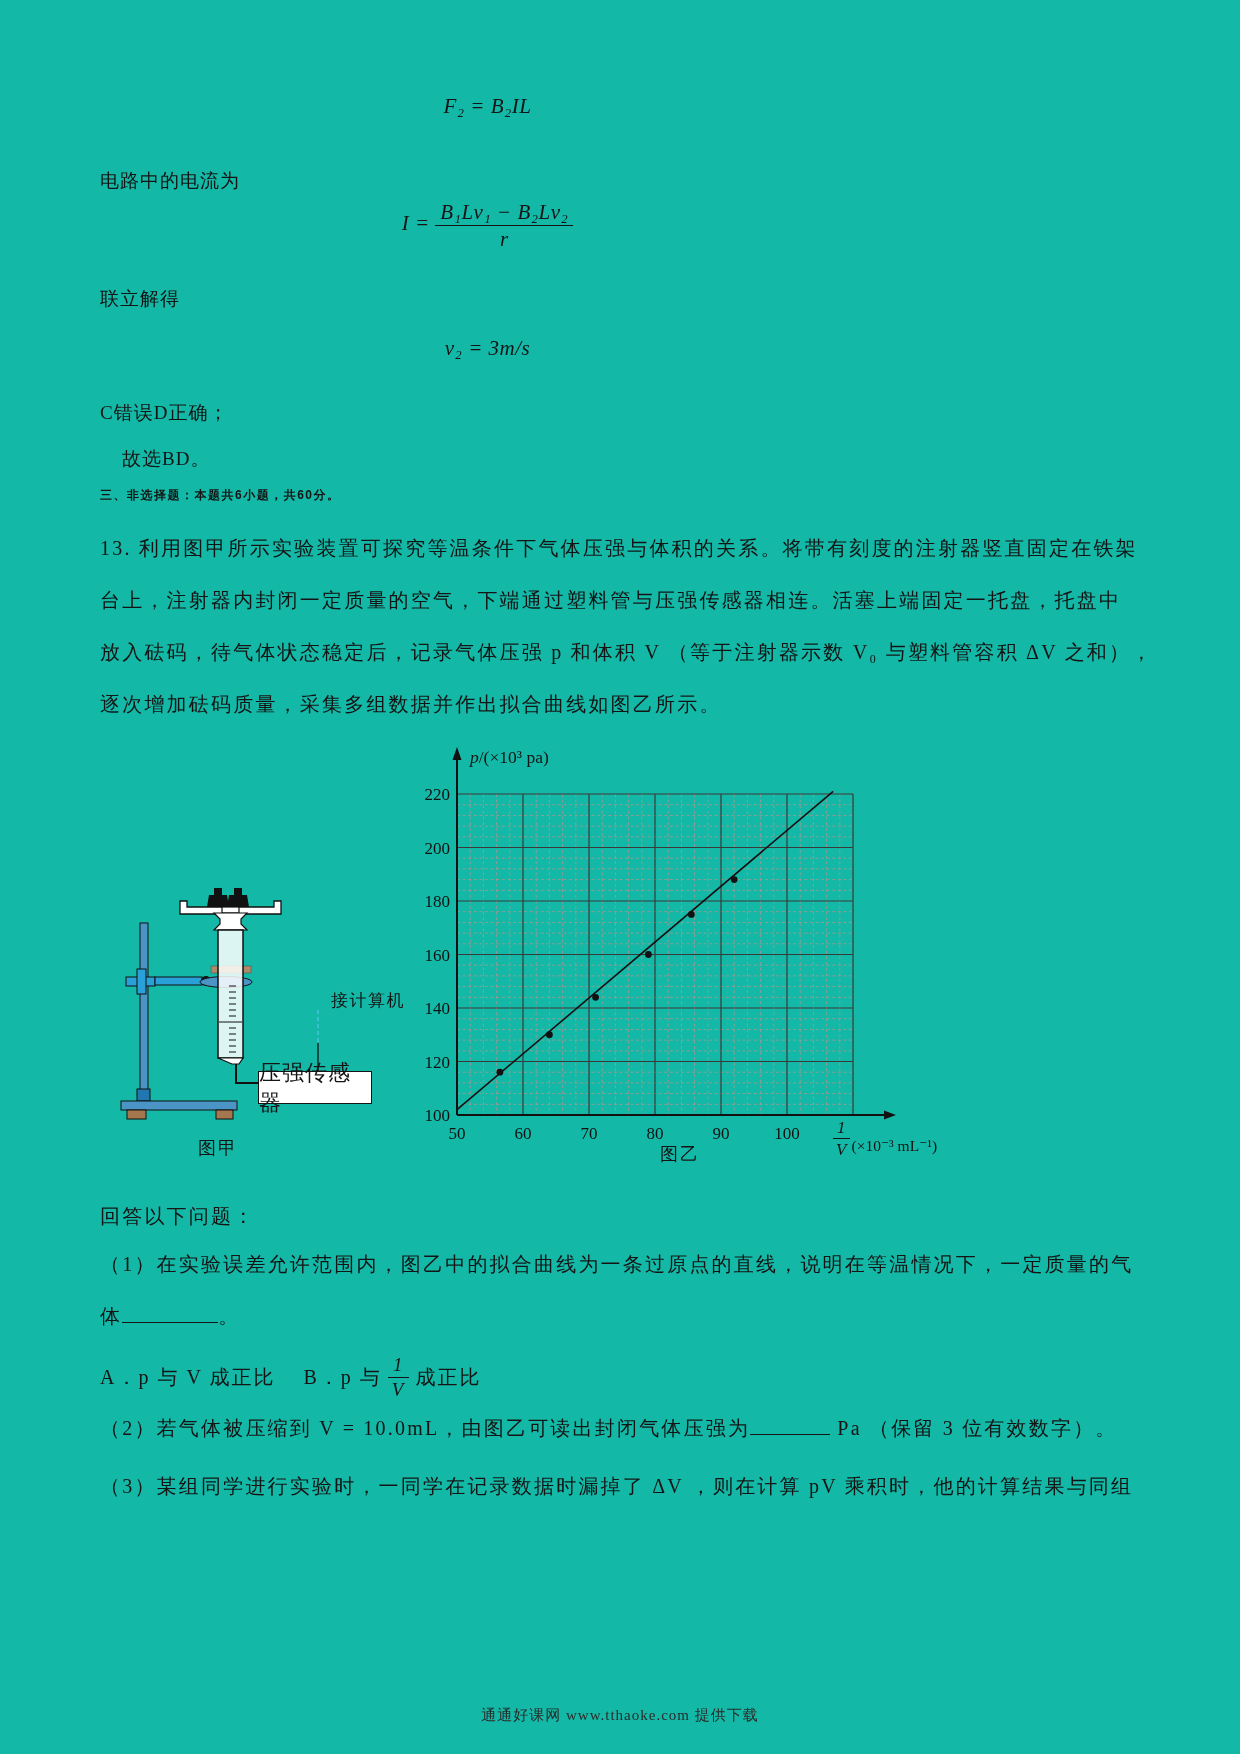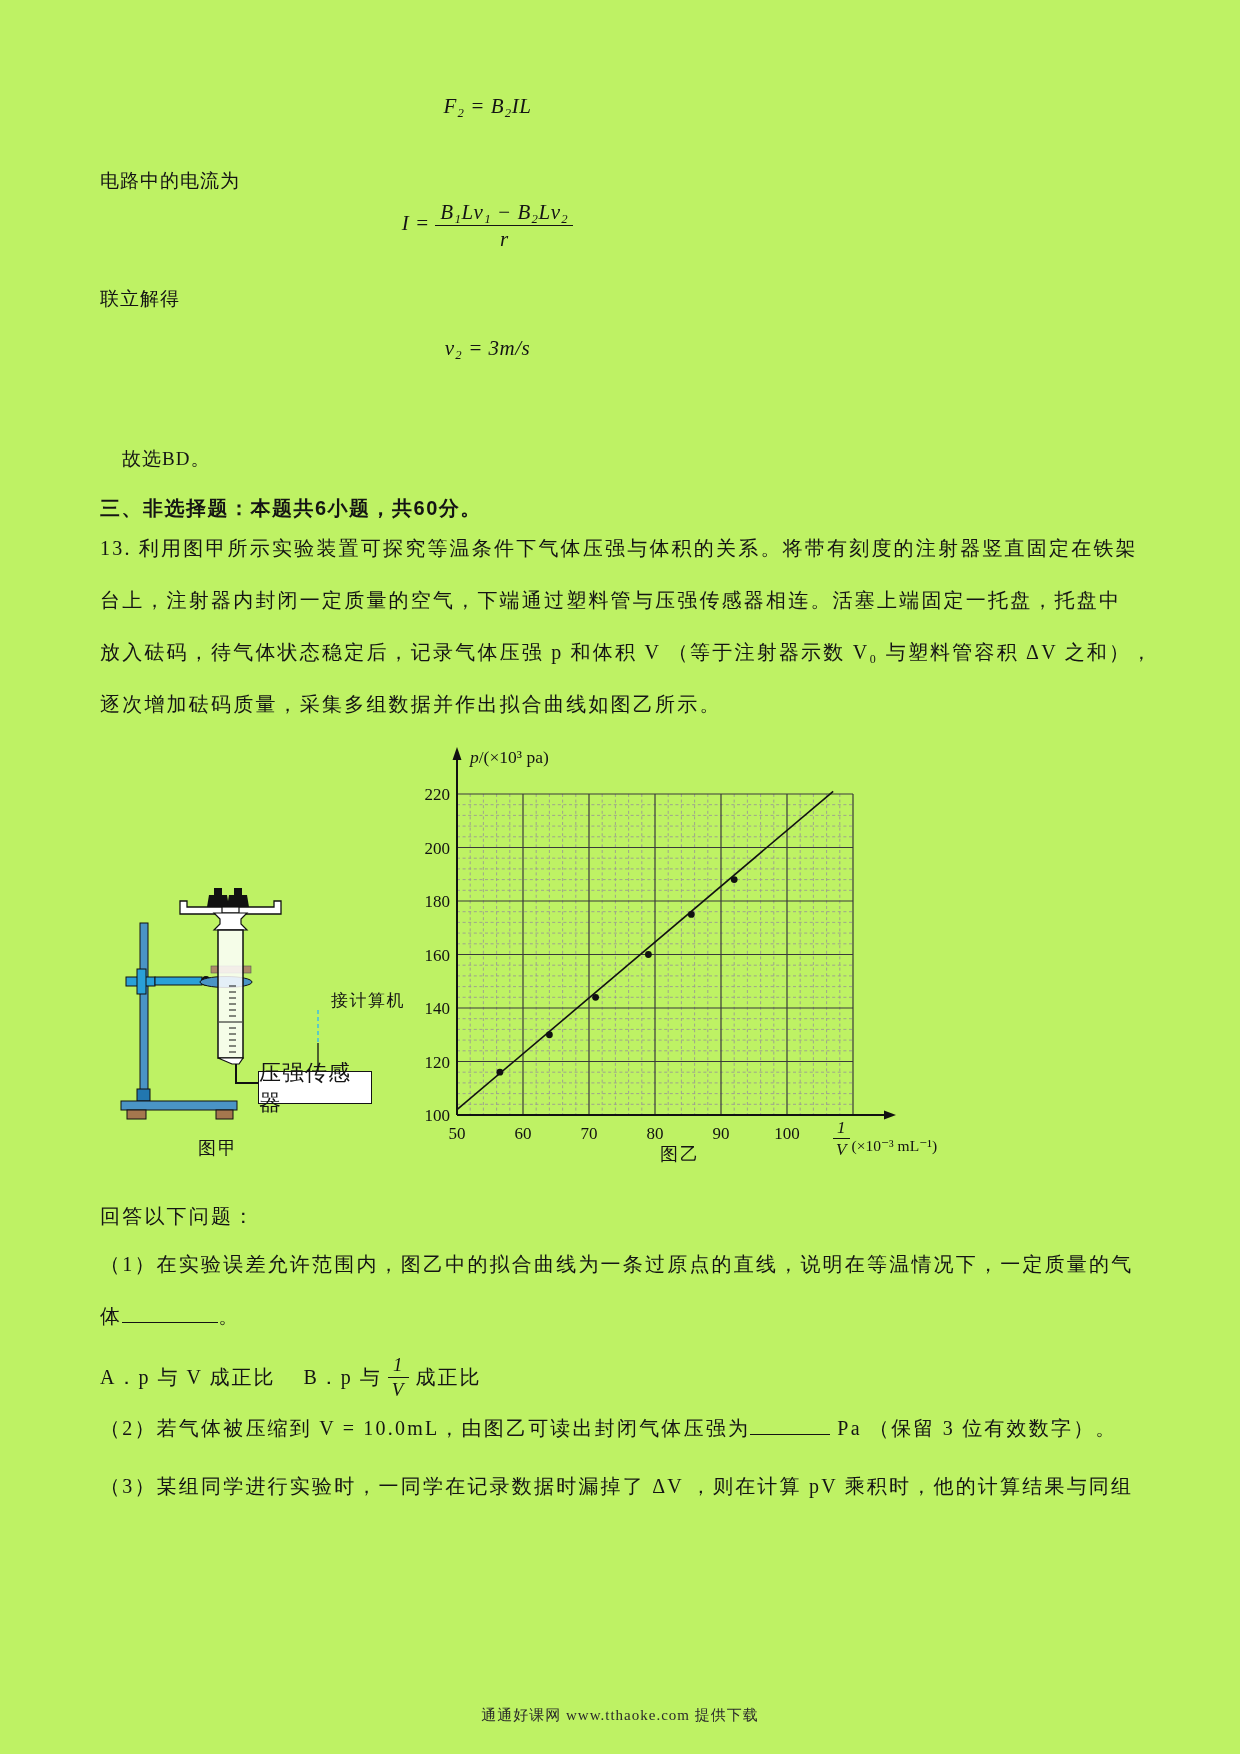--- a/index.html
+++ b/index.html
@@ -1,27 +1,27 @@
 <!DOCTYPE html>
 <html><head>
 <meta charset="utf-8">
 <style>
   html,body{margin:0;padding:0;background:#ffffff;}
-  .page{position:relative;width:1240px;height:1754px;background:#bef264;
+  .page{position:relative;width:1240px;height:1754px;background:#14b8a6;
         font-family:"Liberation Serif","DejaVu Serif",serif;color:#141414;overflow:hidden;}
   .line{position:absolute;left:100px;width:1045px;font-size:20px;letter-spacing:2.2px;white-space:nowrap;}
   .narrow{letter-spacing:1px;font-size:19px;}
   .centerblock{position:absolute;left:100px;width:775px;text-align:center;}
   .math{font-style:italic;font-family:"Liberation Serif","DejaVu Serif",serif;}
   .formula{font-size:21px;letter-spacing:0.5px;}
   .frac{display:inline-block;vertical-align:middle;text-align:center;line-height:1.15;}
   .frac .num{display:block;border-bottom:1.4px solid #141414;padding:0 5px 1px 5px;}
   .frac .den{display:block;padding-top:1px;}
-  .heading{font-weight:bold;font-size:20px;letter-spacing:1.5px;
-           font-family:"Liberation Sans","DejaVu Sans",sans-serif;margin-top:8px;}
+  .heading{font-weight:bold;font-size:12px;letter-spacing:1.5px;
+           font-family:"Liberation Sans","DejaVu Sans",sans-serif;}
   .blank{display:inline-block;border-bottom:1.2px solid #141414;height:1.05em;vertical-align:baseline;}
   .caption{position:absolute;font-size:18px;letter-spacing:2px;}
   .sensorbox{position:absolute;left:258px;top:1071px;width:112px;height:31px;border:1.6px solid #141414;
              display:flex;align-items:center;justify-content:center;font-size:22px;letter-spacing:1px;background:#fff;}
   .applabel{position:absolute;left:283px;top:989px;font-size:17px;letter-spacing:1.5px;margin-left:48px;}
   .ylabel{position:absolute;left:470px;top:747px;font-size:17.5px;white-space:nowrap;}
   .xfrac{position:absolute;left:833px;top:1118px;display:flex;align-items:center;font-size:17px;}
   .xfrac .frac .num{border-bottom:1.2px solid #141414;padding:0 4px 0 4px;}
   .xfrac .unit{font-size:15.5px;margin-left:2px;margin-top:14px;white-space:nowrap;}
   .options{position:absolute;left:100px;top:1352px;height:50px;display:flex;align-items:center;
@@ -41,20 +41,21 @@
   <div class="line narrow" style="top:168px;">电路中的电流为</div>
 
   <div class="centerblock formula" style="top:200px;">
     <span class="math">I = </span><span class="frac math"><span class="num">B₁Lv₁ − B₂Lv₂</span><span class="den">r</span></span>
   </div>
 
   <div class="line narrow" style="top:286px;">联立解得</div>
 
   <div class="centerblock formula math" style="top:336px;">v₂ = 3m/s</div>
 
+  <div class="line narrow" style="top:400px;">C错误D正确；</div>
 
   <div class="line narrow" style="top:446px;margin-left:22px;">故选BD。</div>
 
   <div class="line heading" style="top:487px;">三、非选择题：本题共6小题，共60分。</div>
 
   <div class="line" style="top:535px;">13. 利用图甲所示实验装置可探究等温条件下气体压强与体积的关系。将带有刻度的注射器竖直固定在铁架</div>
   <div class="line" style="top:587px;">台上，注射器内封闭一定质量的空气，下端通过塑料管与压强传感器相连。活塞上端固定一托盘，托盘中</div>
   <div class="line" style="top:639px;">放入砝码，待气体状态稳定后，记录气体压强 p 和体积 V （等于注射器示数 V₀ 与塑料管容积 ΔV 之和），</div>
   <div class="line" style="top:691px;">逐次增加砝码质量，采集多组数据并作出拟合曲线如图乙所示。</div>
 

